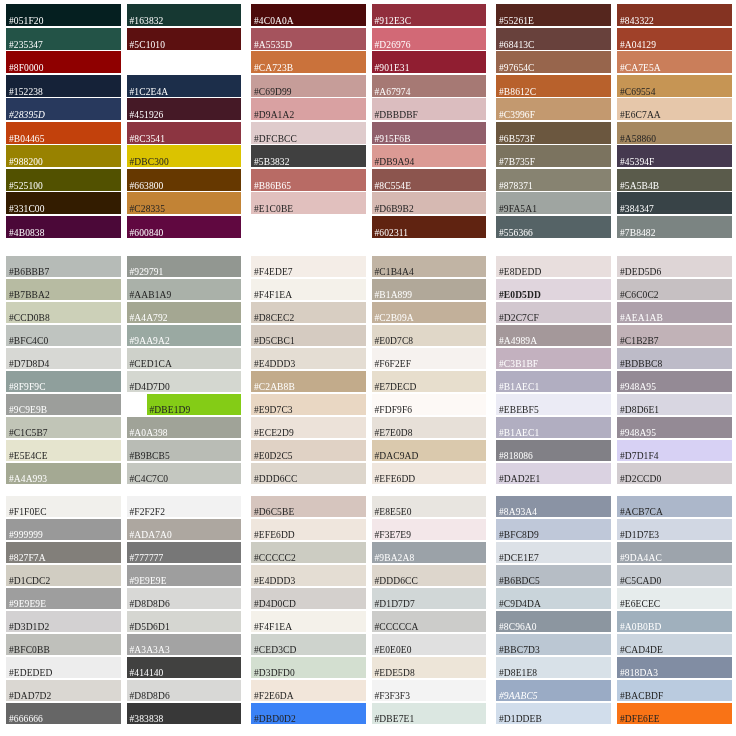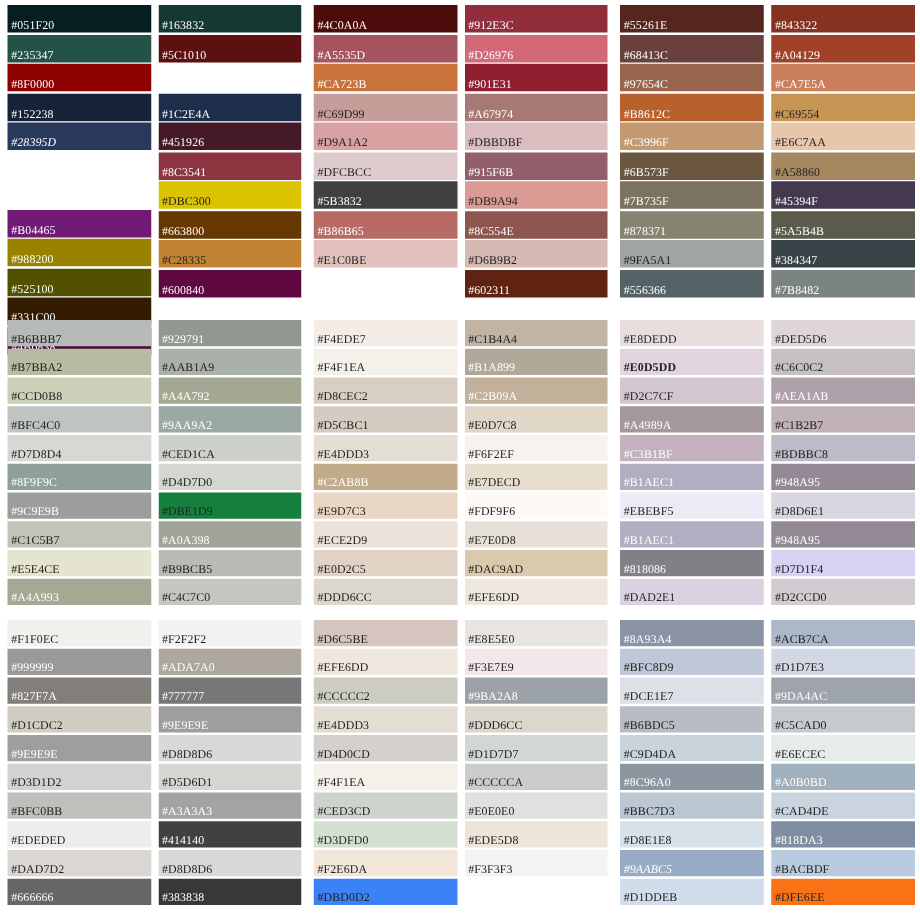--- a/index.html
+++ b/index.html
@@ -79,21 +79,21 @@
           </div>
           <div class="swatch" style="background-color: rgb(143, 0, 0);">
             <span class="label lbl-light">#8F0000</span>
           </div>
           <div class="swatch" style="background-color: rgb(21, 34, 56);">
             <span class="label lbl-light">#152238</span>
           </div>
           <div class="swatch" style="background-color: rgb(40, 57, 93); font-style: italic;">
             <span class="label lbl-light">#28395D</span>
           </div>
-          <div class="swatch" style="background-color: #701a75; margin-top: 46px;">
+          <div class="swatch" style="background-color: #c2410c;">
             <span class="label lbl-light">#B04465</span>
           </div>
           <div class="swatch" style="background-color: rgb(152, 130, 0);">
             <span class="label lbl-light">#988200</span>
           </div>
           <div class="swatch" style="background-color: rgb(82, 81, 0);">
             <span class="label lbl-light">#525100</span>
           </div>
           <div class="swatch" style="background-color: rgb(51, 28, 0);">
             <span class="label lbl-light">#331C00</span>
@@ -315,21 +315,21 @@
           </div>
           <div class="swatch" style="background-color: rgb(154, 169, 162);">
             <span class="label lbl-light">#9AA9A2</span>
           </div>
           <div class="swatch" style="background-color: rgb(206, 209, 202);">
             <span class="label lbl-dark">#CED1CA</span>
           </div>
           <div class="swatch" style="background-color: rgb(212, 215, 208);">
             <span class="label lbl-dark">#D4D7D0</span>
           </div>
-          <div class="swatch" style="background-color: #15803d;">
+          <div class="swatch" style="background-color: #84cc16; margin-left: 20px;">
             <span class="label lbl-dark">#DBE1D9</span>
           </div>
           <div class="swatch" style="background-color: rgb(160, 163, 152);">
             <span class="label lbl-light">#A0A398</span>
           </div>
           <div class="swatch" style="background-color: rgb(185, 188, 181);">
             <span class="label lbl-dark">#B9BCB5</span>
           </div>
           <div class="swatch" style="background-color: rgb(196, 199, 192);">
             <span class="label lbl-dark">#C4C7C0</span>
@@ -595,20 +595,23 @@
             <span class="label lbl-dark">#CCCCCA</span>
           </div>
           <div class="swatch" style="background-color: rgb(224, 224, 224);">
             <span class="label lbl-dark">#E0E0E0</span>
           </div>
           <div class="swatch" style="background-color: rgb(237, 229, 216);">
             <span class="label lbl-dark">#EDE5D8</span>
           </div>
           <div class="swatch" style="background-color: rgb(243, 243, 243);">
             <span class="label lbl-dark">#F3F3F3</span>
+          </div>
+          <div class="swatch" style="background-color: rgb(219, 231, 225);">
+            <span class="label lbl-dark">#DBE7E1</span>
           </div>
         </div>
       </div>
     </div>
     <div class="block block-c">
       <div class="block-cols">
         <div class="col">
           <div class="swatch" style="background-color: rgb(138, 147, 164);">
             <span class="label lbl-light">#8A93A4</span>
           </div>

